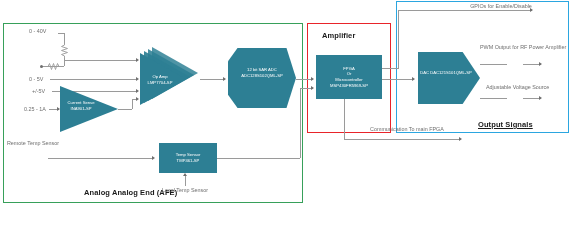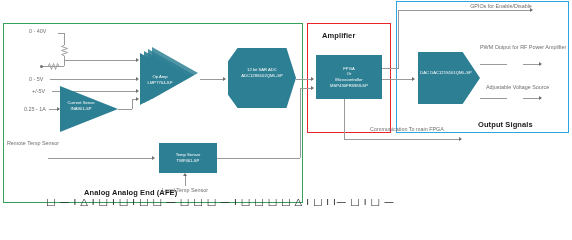--- a/index.html
+++ b/index.html
@@ -9,21 +9,21 @@
   
   .group{position:absolute;box-sizing:border-box;background:transparent;}
   #afe-group{left:3px;top:23px;width:300px;height:180px;border:1.5px solid #37a05a;}
   #proc-group{left:307px;top:23px;width:84px;height:110px;border:1.5px solid #e8242a;}
   #out-group{left:396px;top:1px;width:173px;height:132px;border:1.5px solid #2ba6e0;}
 
   .group-title{position:absolute;font-weight:bold;color:#1a1a1a;font-size:7.5px;
                letter-spacing:.1px;white-space:nowrap;}
   #afe-title{left:84px;top:188px;}
   #proc-title{left:322px;top:31px;}
-  #out-title{left:478px;top:120px;}
+  #out-title{left:478px;top:120px;text-decoration:underline;}
 
   
   .blk{position:absolute;background:#2d7f94;color:#ffffff;display:flex;
        flex-direction:column;align-items:center;justify-content:center;
        text-align:center;font-size:4.2px;line-height:1.35;box-sizing:border-box;}
   .blk span{display:block;white-space:nowrap;}
 
   
   #opamp-wrap{position:absolute;left:140px;top:50px;width:60px;height:58px;}
   .tri-stack{position:absolute;width:46px;height:52px;background:#2d7f94;
@@ -230,17 +230,14 @@
     <span>TMP461-SP</span>
   </div>
 
   <div class="w wv" style="left:185px;top:176px;height:10px;"></div>
   <div class="arrow-up" style="left:183px;top:172.6px;"></div>
   <div class="lbl c" style="left:152px;top:187px;width:66px;">Local Temp Sensor</div>
 
   <div class="w wh" style="left:217px;top:158px;width:83px;"></div>
   <div class="w wv" style="left:300px;top:88px;height:70px;"></div>
 
-  <div id="caption-strip">
-    <span>□  —  l  △  l  □  l  □  l  □   □  —  □  □  □  —  l  □  □  □  □  △  l  □  l  l—  □  l  □  —</span>
-  </div>
 
 </div>
 
 </body></html>

